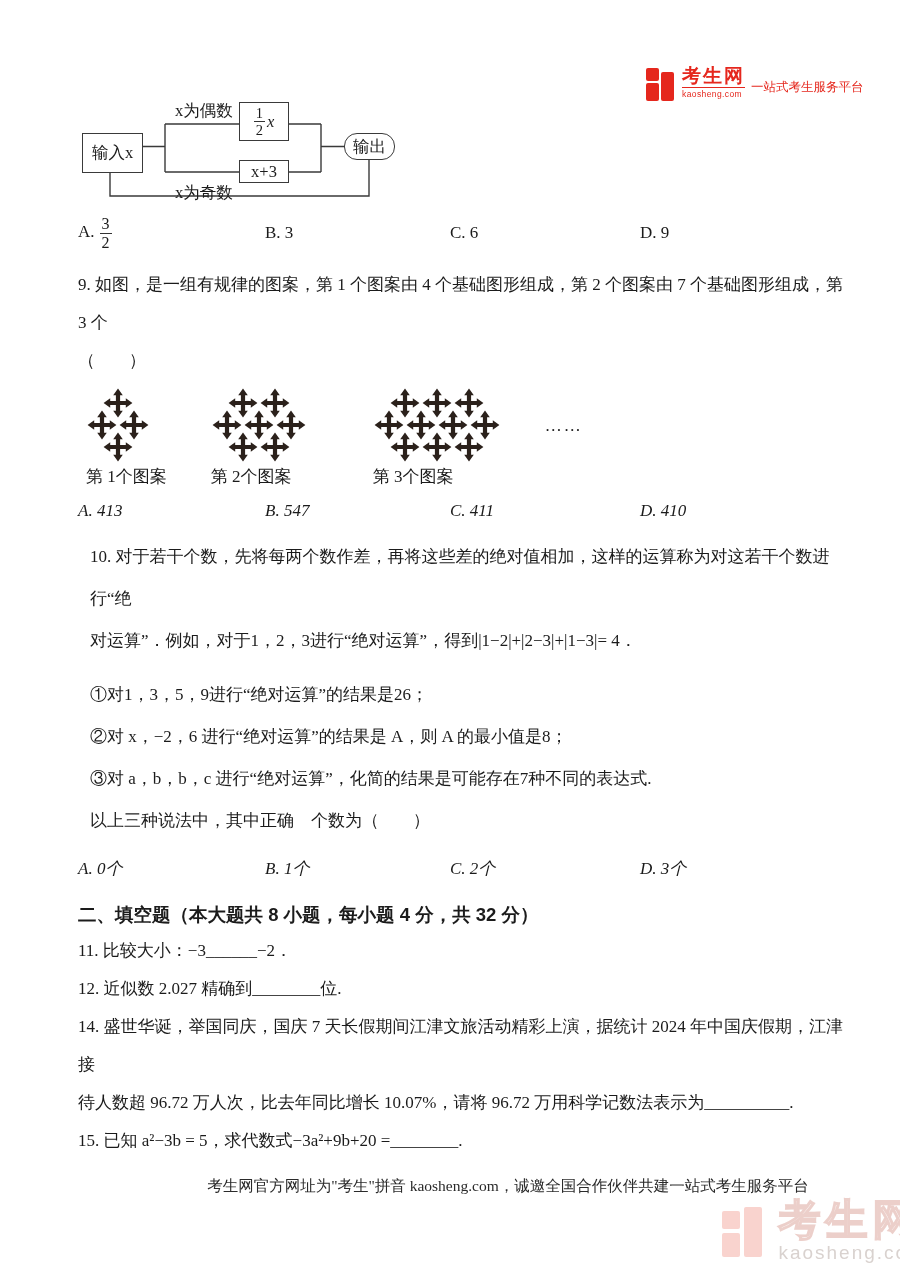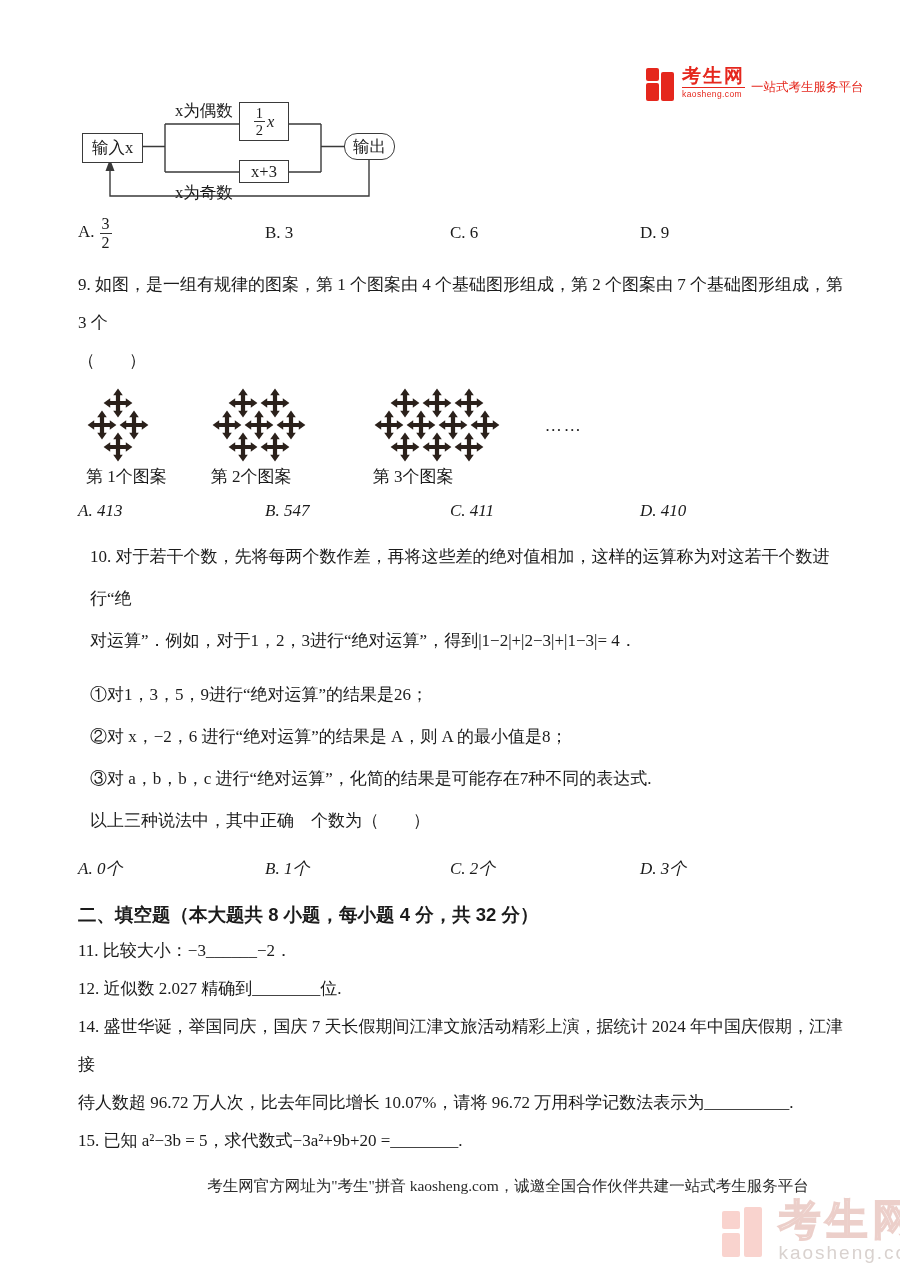--- a/index.html
+++ b/index.html
@@ -17,21 +17,21 @@
   .logo-body{margin-left:4px;}
   .logo-brand{font-size:19px;font-weight:bold;color:#e5271d;letter-spacing:2px;line-height:1.1;}
   .logo-domain{font-size:8.5px;color:#e5271d;border-top:1.5px solid #e5271d;padding-top:1px;letter-spacing:.4px;}
   .logo-tagline{font-size:12.5px;color:#e5271d;margin:13px 0 0 6px;white-space:nowrap;}
 
   
   .flowchart{position:relative;width:340px;height:110px;margin:98px 0 0 2px;}
   .flow-lines{position:absolute;left:0;top:0;}
   .fbox{position:absolute;border:1.4px solid #3a3a3a;background:#fff;display:flex;
         align-items:center;justify-content:center;font-size:16.5px;box-sizing:border-box;}
-  .input-box{left:2px;top:35px;width:61px;height:30px;}
+  .input-box{left:2px;top:35px;width:61px;height:40px;}
   .even-box{left:159px;top:4px;width:50px;height:39px;}
   .odd-box{left:159px;top:62px;width:50px;height:23px;}
   .output-box{left:264px;top:35px;width:51px;height:27px;border-radius:13px;}
   .flabel{position:absolute;font-size:16.5px;}
   .even-label{left:95px;top:2px;}
   .odd-label{left:95px;top:84px;}
   .ivar{font-style:italic;margin-left:2px;}
 
   .frac{display:inline-flex;flex-direction:column;align-items:center;line-height:1.12;
         font-size:14.5px;vertical-align:middle;}

